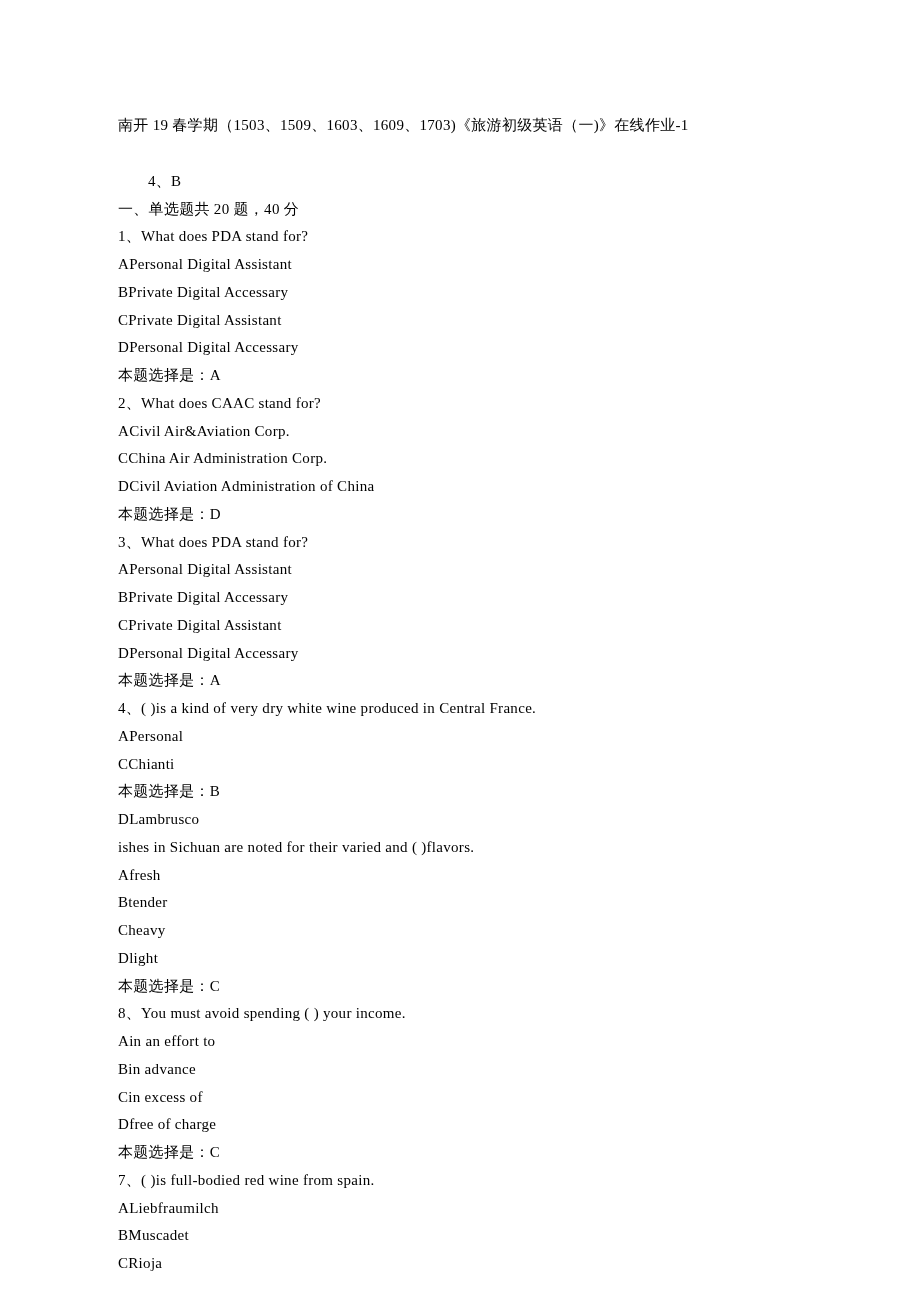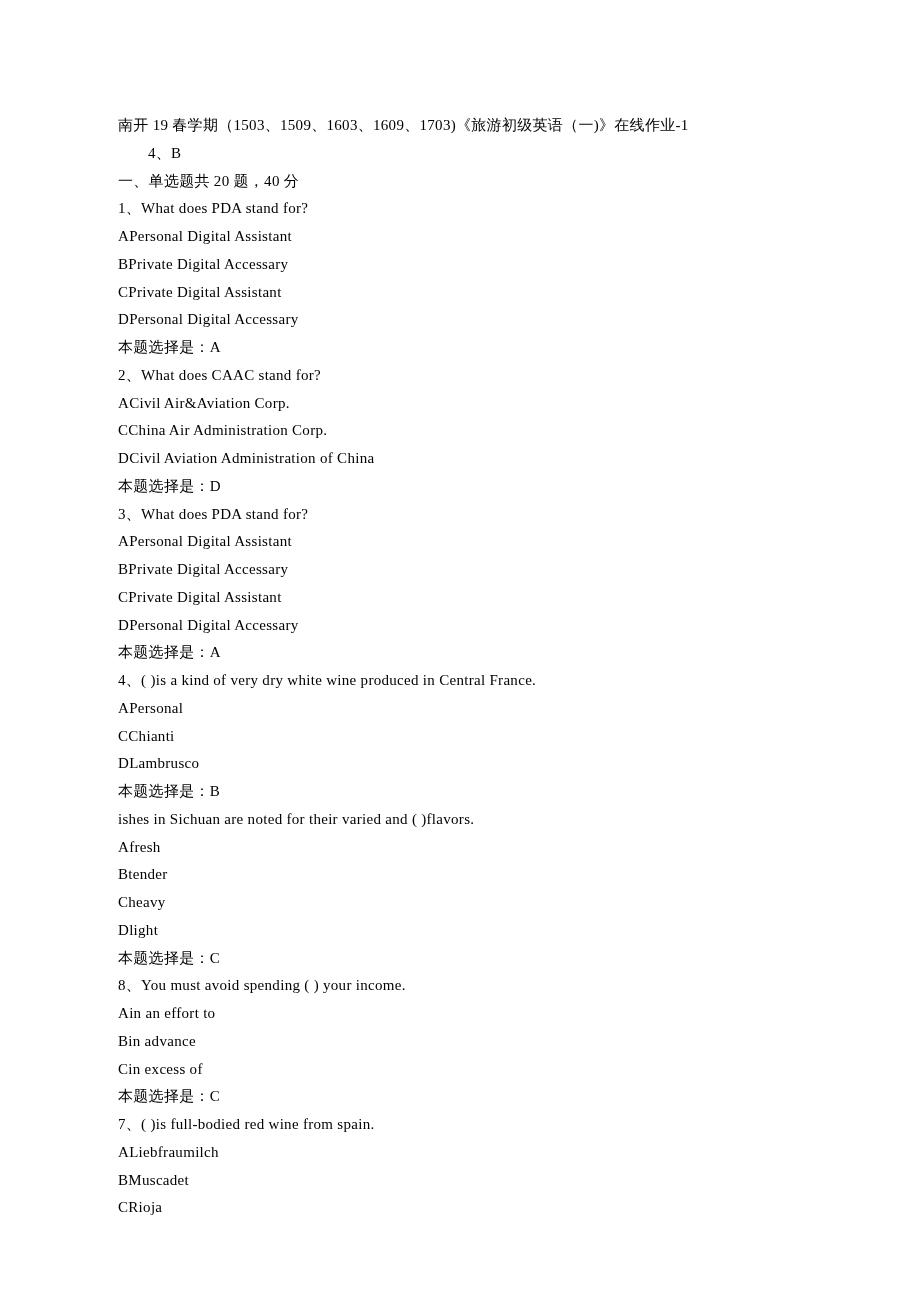--- a/index.html
+++ b/index.html
@@ -17,20 +17,21 @@
     box-sizing: border-box;
     padding: 112px 118px 60px 118px;
     position: relative;
   }
   .line {
     white-space: pre-wrap;
     letter-spacing: 0.3px;
   }
   .indent {
     text-indent: 2em;
+    margin-top: 28px;
   }
 </style>
 </head>
 <body>
 
 <div class="page">
 
   <div class="line">南开 19 春学期（1503、1509、1603、1609、1703)《旅游初级英语（一)》在线作业-1</div>
   <div class="line indent">4、B</div>
   <div class="line">一、单选题共 20 题，40 分</div>
@@ -49,32 +50,33 @@
       <div class="line"><span>本题选择是：</span><span>D</span></div>
       <div class="line">3、What does PDA stand for?</div>
       <div class="line">APersonal Digital Assistant</div>
       <div class="line">BPrivate Digital Accessary</div>
       <div class="line">CPrivate Digital Assistant</div>
       <div class="line">DPersonal Digital Accessary</div>
       <div class="line"><span>本题选择是：</span><span>A</span></div>
       <div class="line">4、( )is a kind of very dry white wine produced in Central France.</div>
       <div class="line">APersonal</div>
       <div class="line">CChianti</div>
+      <div class="line"><span>本题选择是：</span><span>B</span></div>
       <div class="line">DLambrusco</div>
-      <div class="line"><span>本题选择是：</span><span>B</span></div>
       <div class="line">ishes in Sichuan are noted for their varied and ( )flavors.</div>
       <div class="line">Afresh</div>
       <div class="line">Btender</div>
       <div class="line">Cheavy</div>
       <div class="line">Dlight</div>
       <div class="line"><span>本题选择是：</span><span>C</span></div>
       <div class="line">8、You must avoid spending ( ) your income.</div>
       <div class="line">Ain an effort to</div>
       <div class="line">Bin advance</div>
       <div class="line">Cin excess of</div>
+      <div class="line">Dfree of charge</div>
       <div class="line"><span>本题选择是：</span><span>C</span></div>
       <div class="line">7、( )is full-bodied red wine from spain.</div>
       <div class="line">ALiebfraumilch</div>
       <div class="line">BMuscadet</div>
       <div class="line">CRioja</div>
     </div>
 
 </div>
 
 </body></html>

